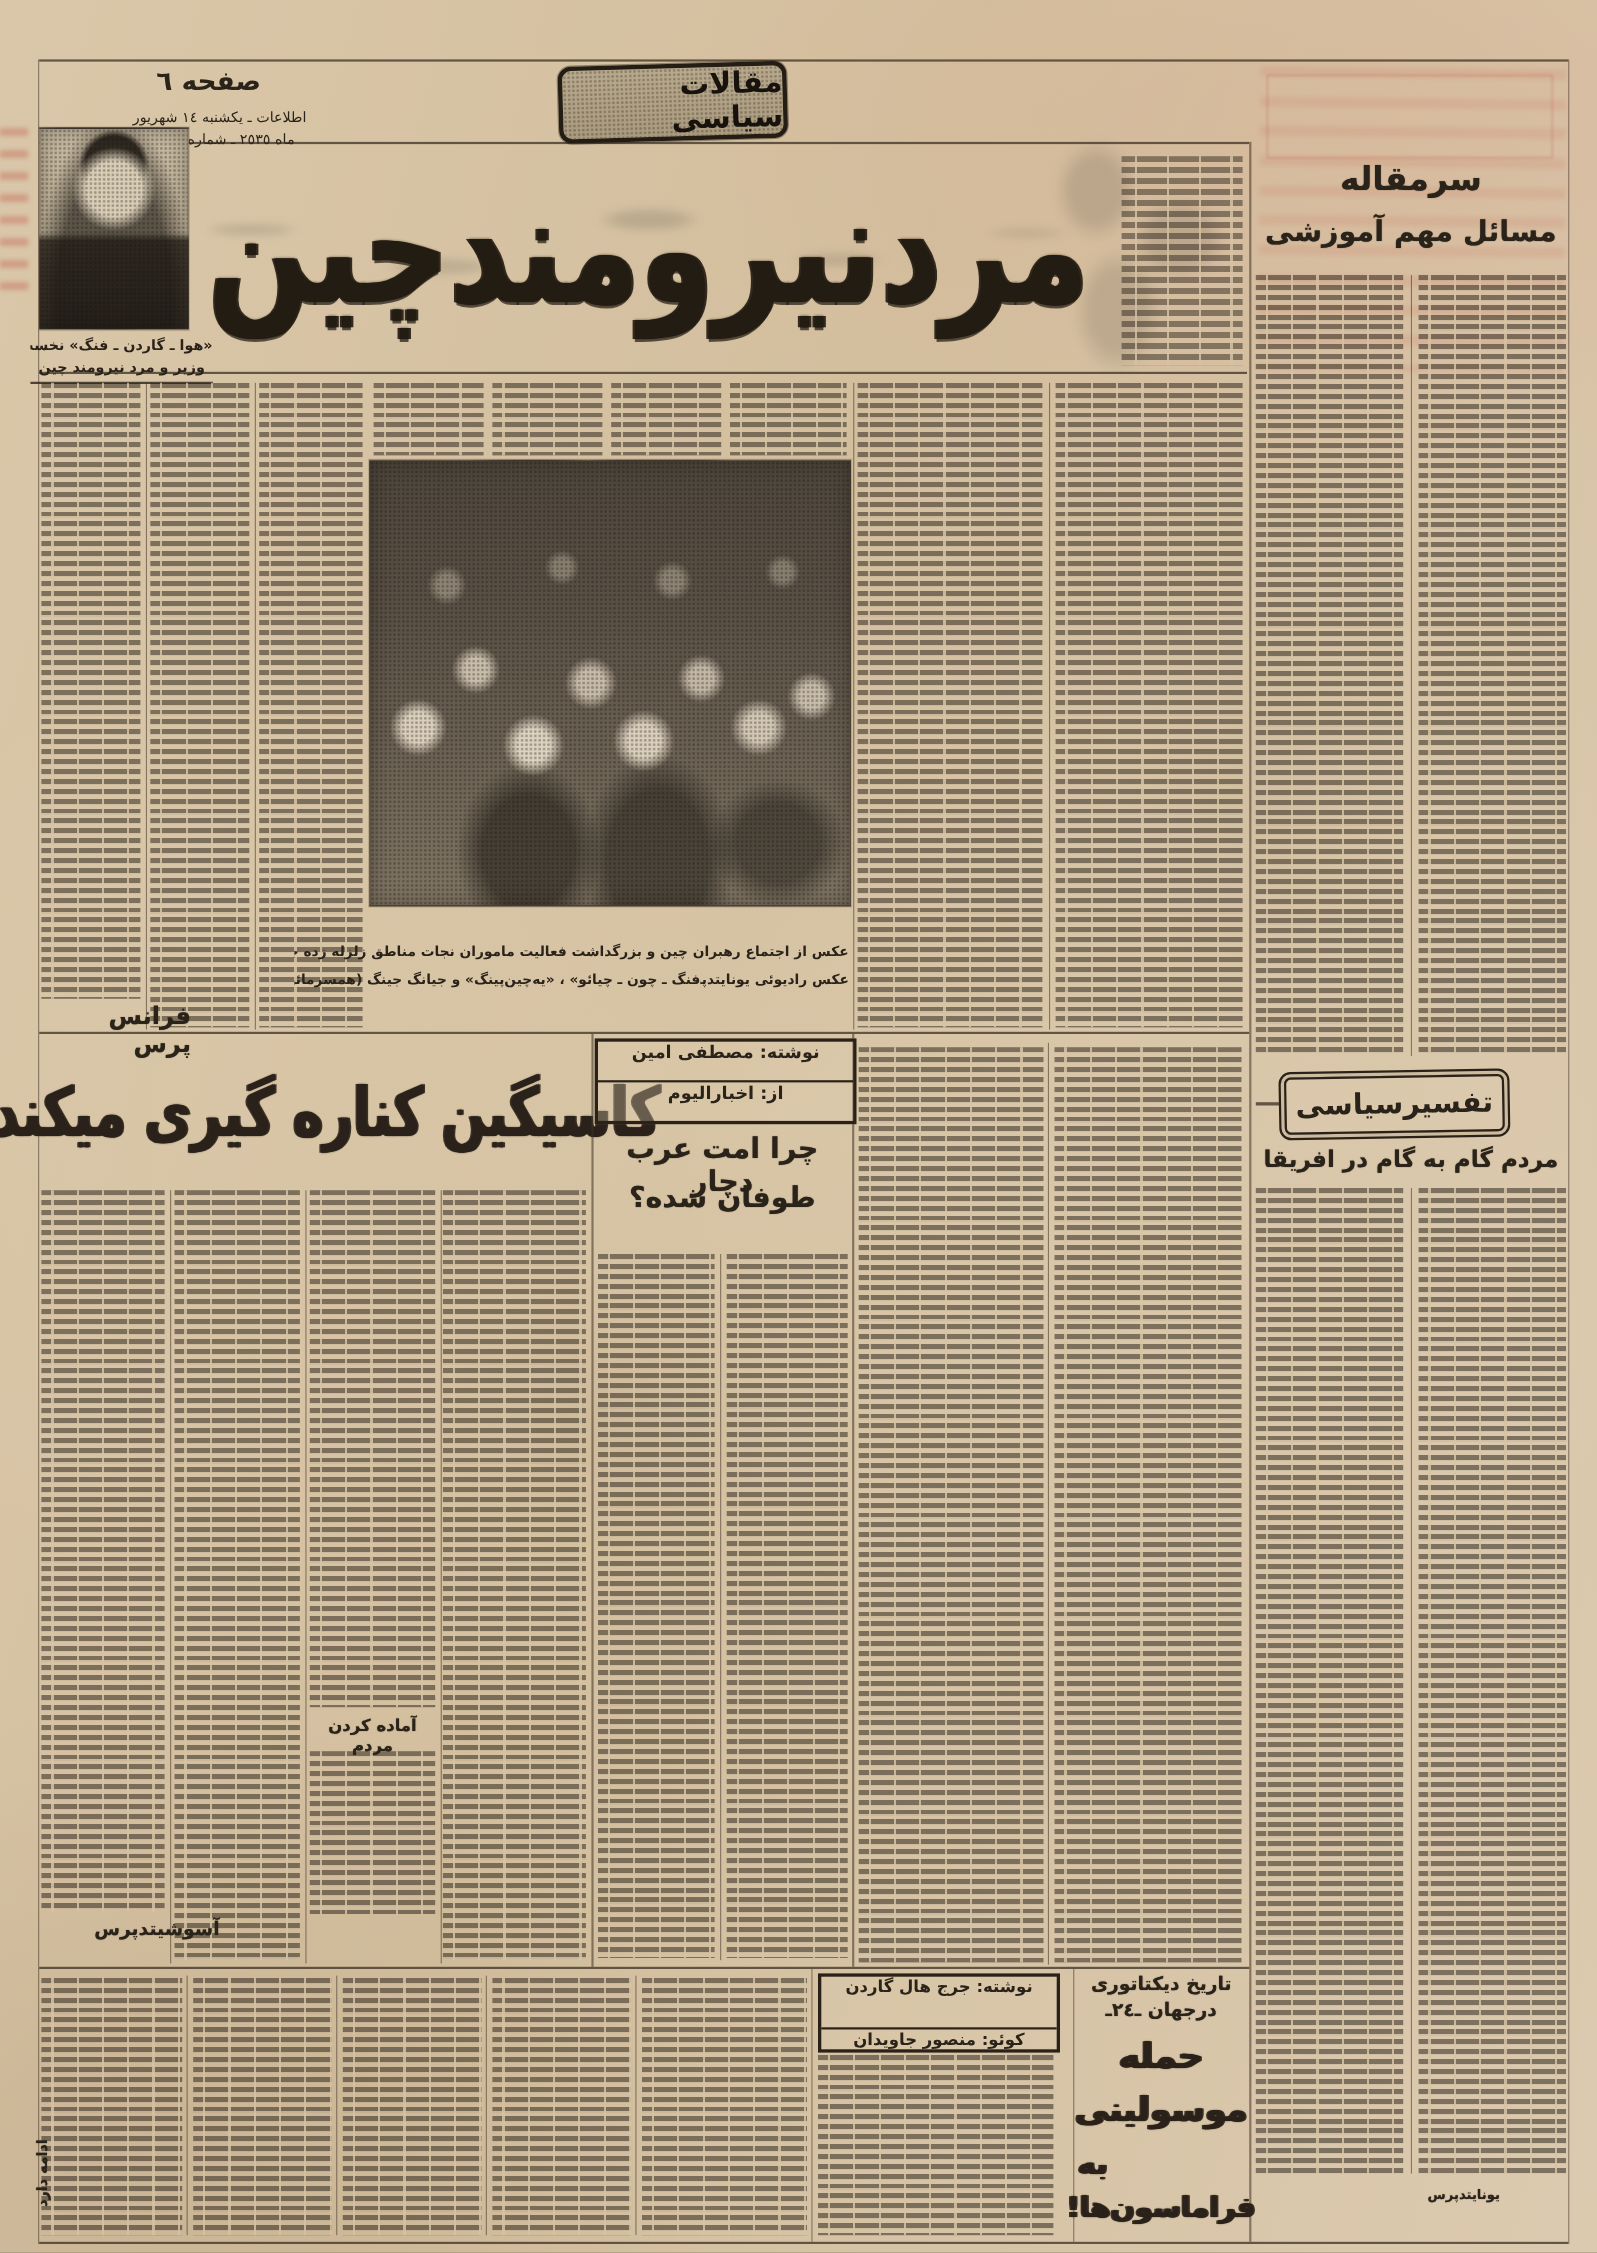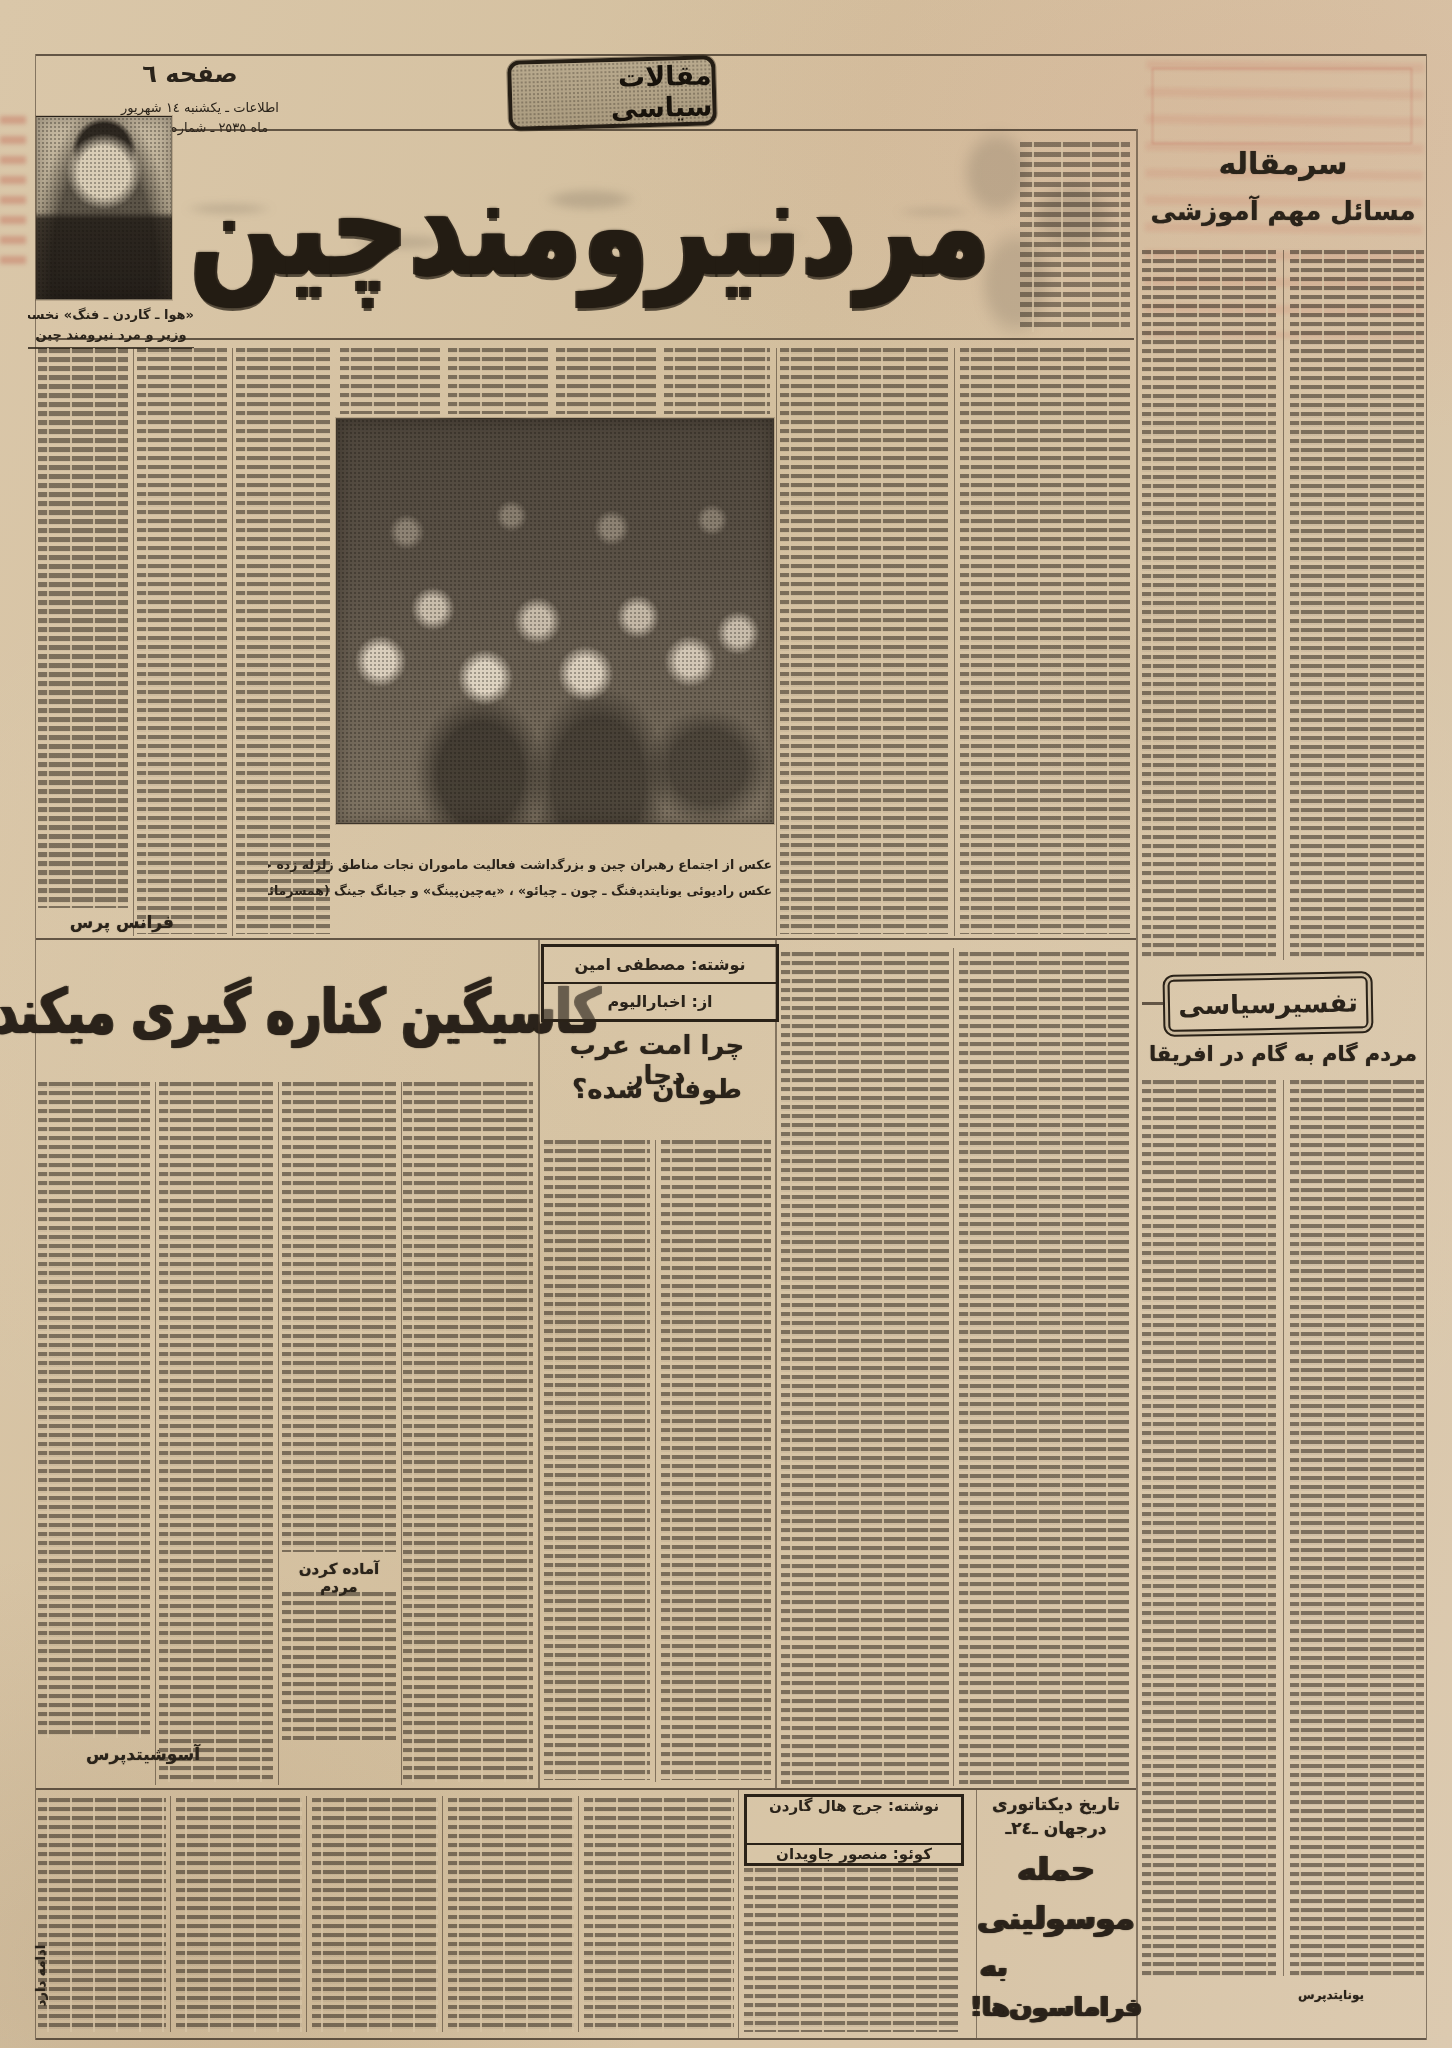--- a/index.html
+++ b/index.html
@@ -43,21 +43,21 @@
       radial-gradient(rgba(30,24,16,.28) 1px, transparent 1.4px) 0 0/4px 4px,
       linear-gradient(#b9aa8e,#aa9b7f);
     display:flex;align-items:center;justify-content:center;
     font-weight:bold;color:#17120b;transform:rotate(-1.6deg);
     box-shadow:0 0 0 1px rgba(36,29,20,.4);
   }
   .bylinebox{
     position:absolute;border:3px solid #2a2218;background:rgba(222,204,174,.35);
     display:flex;flex-direction:column;
   }
-  .bylinebox .row{flex:1;display:flex;align-items:center;justify-content:center;font-weight:bold;}
+  .bylinebox .row{flex:1;display:flex;align-items:flex-start;justify-content:center;font-weight:bold;}
   .bylinebox .row + .row{border-top:2px solid #2a2218;}
   .photo{position:absolute;border:1px solid rgba(40,30,20,.45);box-shadow:0 0 0 1px rgba(90,75,55,.25), inset 0 0 18px rgba(20,15,10,.35);}
   .photo::after{
     content:"";position:absolute;inset:0;
     background-image:radial-gradient(rgba(22,17,11,.30) 1px, transparent 1.4px);
     background-size:4px 4px;
   }
   .labelframe{
     position:absolute;border:2px solid #2a2218;border-radius:6px;
     box-shadow:0 0 0 3px rgba(222,204,174,.9), 0 0 0 5px #2a2218;
@@ -173,21 +173,21 @@
     linear-gradient(to bottom,#4e463c 0%,#5a5146 35%,#6e6456 70%,#807564 100%);"></div>
 
   <div class="abs capline" style="left:268px;top:856px;width:504px;text-align:right;">
     <span>عکس از اجتماع رهبران چین و بزرگداشت فعالیت ماموران نجات مناطق زلزله زده چین گرفته شده . نفر اول سمت چپ «هوا ـ کوئو ـ</span>
   </div>
   <div class="abs" style="left:268px;top:882px;width:504px;display:flex;justify-content:space-between;align-items:baseline;">
     <span class="capline" style="font-size:12.5px;">عکس رادیوئی یونایتدپرس</span>
     <span class="capline" style="font-size:12.5px;">فنگ ـ چون ـ چیائو» ، «یه‌چین‌پینگ» و جیانگ جینگ (همسرمائو) هستند .</span>
   </div>
 
-  <div class="abs wire" style="left:44px;top:912px;width:130px;font-size:17px;">
+  <div class="abs wire" style="left:44px;top:912px;width:130px;font-size:22px;">
     <span>فرانس پرس</span>
   </div>
 
   <div class="hr" style="left:36px;top:938px;width:1100px;"></div>
 
   <div class="abs headline-lg" style="left:56px;top:950px;width:482px;height:122px;font-size:46px;transform:scale(1.02,1.35);">
     <span>کاسیگین کناره گیری میکند</span>
   </div>
 
   <div class="vr" style="left:538px;top:940px;height:848px;width:2px;"></div>

